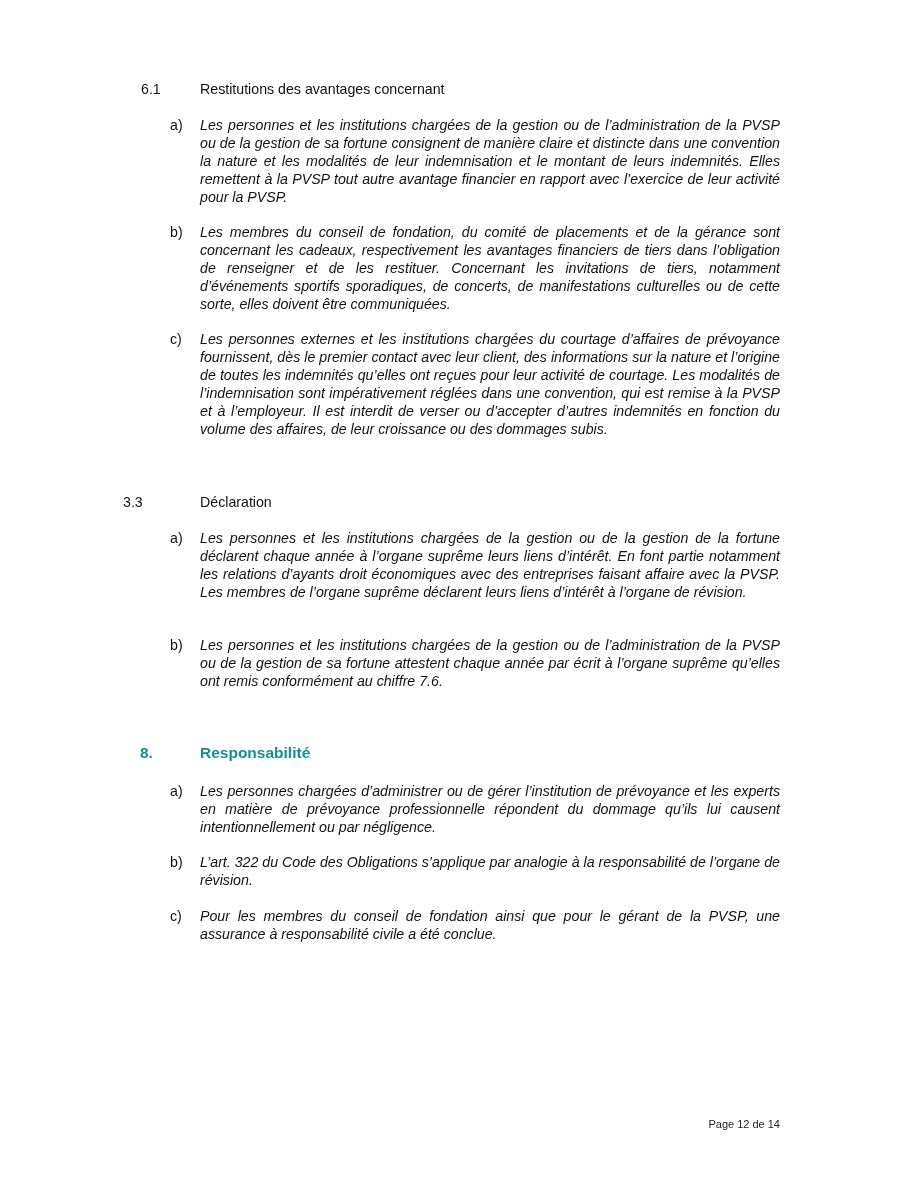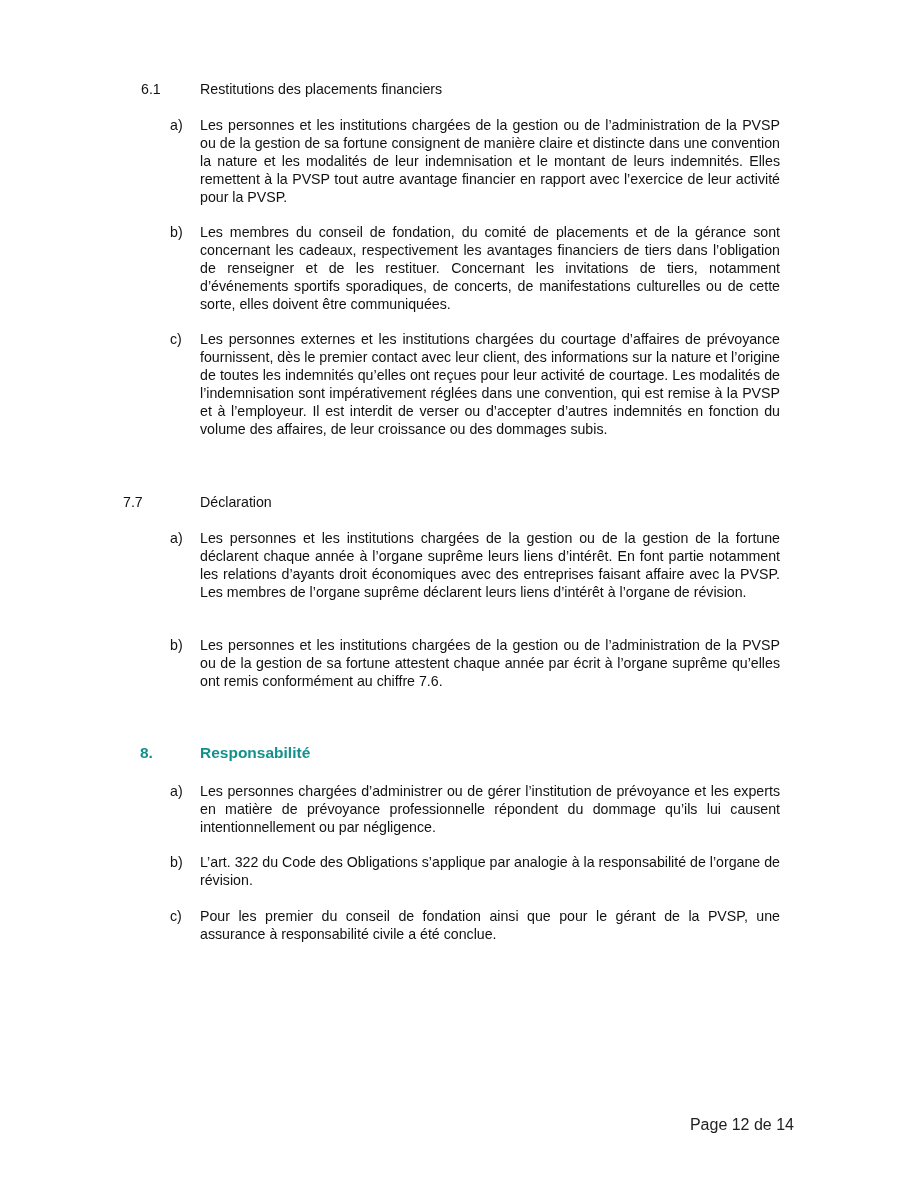--- a/index.html
+++ b/index.html
@@ -10,51 +10,52 @@
     }
     .sub-heading { position: absolute; left: 0; width: 918px; }
     .sub-heading .num { position: absolute; left: 141px; }
     .sub-heading .num.wide { left: 123px; }
     .sub-heading .title { position: absolute; left: 200px; white-space: nowrap; }
     .item { position: absolute; left: 0; width: 918px; }
     .item .label { position: absolute; left: 170px; }
     .item .text {
       position: absolute; left: 200px; width: 580px;
       text-align: justify;
+      font-style: italic;
     }
     .main-heading { position: absolute; left: 0; width: 918px; color: #12918c; font-weight: bold; font-size: 15.5px; }
     .main-heading .num { position: absolute; left: 140px; }
     .main-heading .title { position: absolute; left: 200px; }
-    .footer { position: absolute; right: 124px; top: 1116px; font-size: 16px; color: #222; }
+    .footer { position: absolute; right: 138px; top: 1116px; font-size: 11px; color: #222; }
   </style>
 </head>
 <body>
 
 <div class="sub-heading" style="top:81px;">
   <span class="num">6.1</span>
-  <span class="title">Restitutions des placements financiers</span>
+  <span class="title">Restitutions des avantages concernant</span>
 </div>
 
 <div class="item" style="top:117px;">
   <span class="label">a)</span>
   <div class="text">Les personnes et les institutions chargées de la gestion ou de l’administration de la PVSP ou de la gestion de sa fortune consignent de manière claire et distincte dans une convention la nature et les modalités de leur indemnisation et le montant de leurs indemnités. Elles remettent à la PVSP tout autre avantage financier en rapport avec l’exercice de leur activité pour la PVSP.</div>
 </div>
 
 <div class="item" style="top:224px;">
   <span class="label">b)</span>
   <div class="text">Les membres du conseil de fondation, du comité de placements et de la gérance sont concernant les cadeaux, respectivement les avantages financiers de tiers dans l’obligation de renseigner et de les restituer. Concernant les invitations de tiers, no­tamment d’événements sportifs sporadiques, de concerts, de manifestations cultu­relles ou de cette sorte, elles doivent être communiquées.</div>
 </div>
 
 <div class="item" style="top:331px;">
   <span class="label">c)</span>
   <div class="text">Les personnes externes et les institutions chargées du courtage d’affaires de pré­voyance fournissent, dès le premier contact avec leur client, des informations sur la nature et l’origine de toutes les indemnités qu’elles ont reçues pour leur activité de courtage. Les modalités de l’indemnisation sont impérativement réglées dans une convention, qui est remise à la PVSP et à l’employeur. Il est interdit de verser ou d’accepter d’autres indemnités en fonction du volume des affaires, de leur crois­sance ou des dommages subis.</div>
 </div>
 
 <div class="sub-heading" style="top:494px;">
-  <span class="num wide">7.7</span>
+  <span class="num wide">3.3</span>
   <span class="title">Déclaration</span>
 </div>
 
 <div class="item" style="top:530px;">
   <span class="label">a)</span>
   <div class="text">Les personnes et les institutions chargées de la gestion ou de la gestion de la for­tune déclarent chaque année à l’organe suprême leurs liens d’intérêt. En font partie notamment les relations d’ayants droit économiques avec des entreprises faisant af­faire avec la PVSP. Les membres de l’organe suprême déclarent leurs liens d’intérêt à l’organe de révision.</div>
 </div>
 
 <div class="item" style="top:637px;">
   <span class="label">b)</span>
@@ -71,16 +72,16 @@
   <div class="text">Les personnes chargées d’administrer ou de gérer l’institution de prévoyance et les experts en matière de prévoyance professionnelle répondent du dommage qu’ils lui causent intentionnellement ou par négligence.</div>
 </div>
 
 <div class="item" style="top:854px;">
   <span class="label">b)</span>
   <div class="text">L’art. 322 du Code des Obligations s’applique par analogie à la responsabilité de l’organe de révision.</div>
 </div>
 
 <div class="item" style="top:908px;">
   <span class="label">c)</span>
-  <div class="text">Pour les premier du conseil de fondation ainsi que pour le gérant de la PVSP, une assurance à responsabilité civile a été conclue.</div>
+  <div class="text">Pour les membres du conseil de fondation ainsi que pour le gérant de la PVSP, une assurance à responsabilité civile a été conclue.</div>
 </div>
 
 <div class="footer">Page 12 de 14</div>
 
 </body></html>

